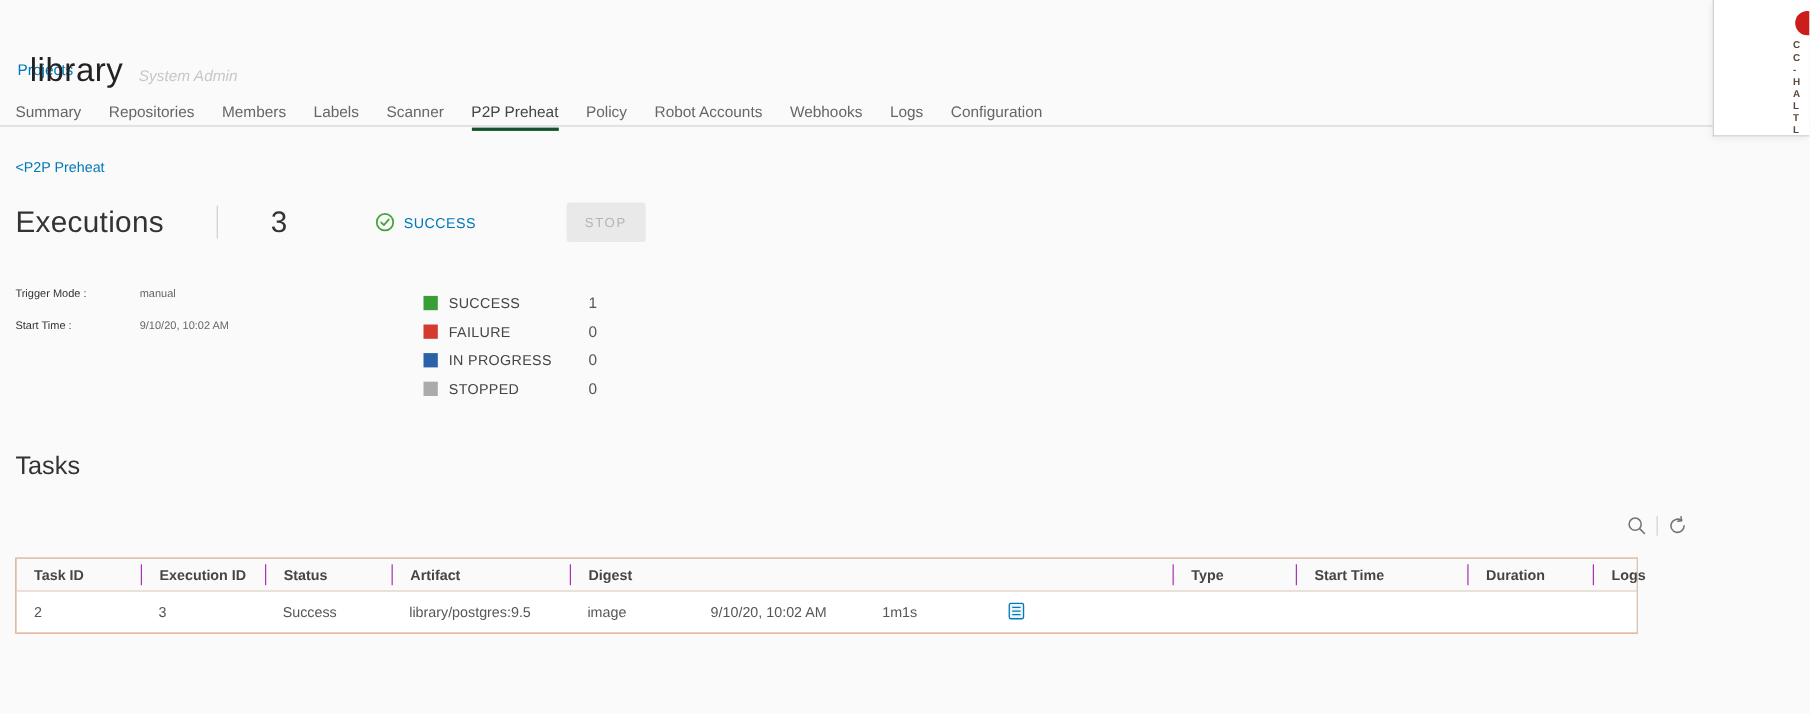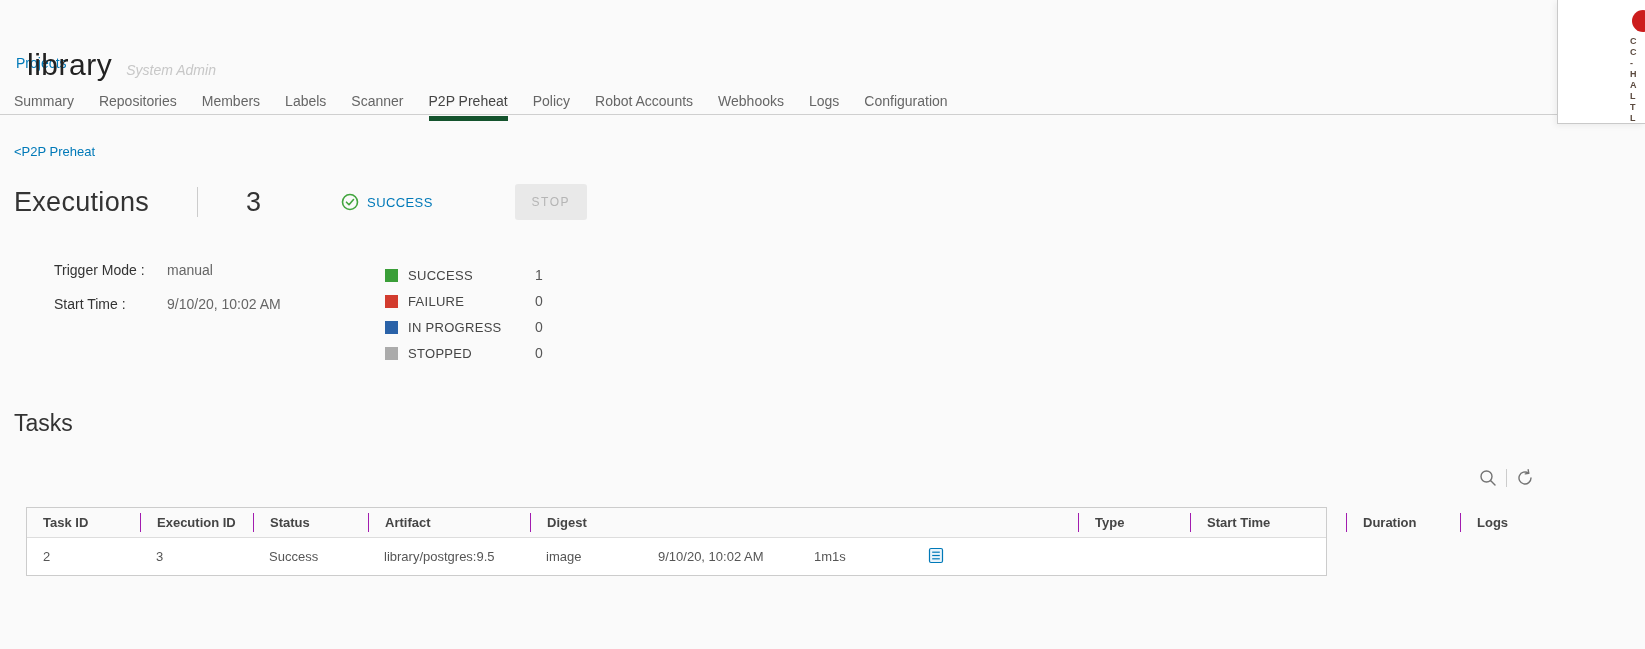--- a/index.html
+++ b/index.html
@@ -17,61 +17,61 @@
   .breadcrumb { left:16px; top:11px; font-size:14px; color:#0079b8; text-decoration:none; cursor:pointer;margin-top:44px; }
 
   
   .project-header { left:27px; top:48px; display:flex; align-items:baseline; }
   .project-title { font-size:30px; font-weight:400; color:#222; letter-spacing:0.5px; }
   .project-subtitle { font-size:14px; font-style:italic; color:#c7c7c7; margin-left:14px; }
 
   
   .tabs { left:14px; top:93px; display:flex; gap:25px; font-size:14px; color:#666;justify-content:space-between; }
   .tab { padding-bottom:7px; cursor:pointer; white-space:nowrap; }
-  .tab.active { border-bottom:5px solid #14532d; color:#454545; }
+  .tab.active { border-bottom:3px solid #14532d; color:#454545; }
   .tabs-hairline { left:0; top:114px; width:1645px; height:1px; background:#cfcfcf; }
 
   
   .back-link { left:14px; top:144px; font-size:13px; color:#0079b8; text-decoration:none; cursor:pointer; }
 
   
   .exec-header { left:14px; top:184px; display:flex; align-items:center;gap:32px; }
   .exec-title { font-size:27px; font-weight:400; color:#333; letter-spacing:0.3px; }
   .vdiv { width:1px; height:30px; background:#ccc; margin:0 16px; }
   .exec-count { font-size:27px; color:#333; }
   .exec-status { display:flex; align-items:center; margin-left:48px; gap:8px; }
   .exec-status-label { font-size:13px; color:#0079b8; letter-spacing:0.4px; }
   .stop-btn {
     margin-left:50px; width:72px; height:36px; border:none; border-radius:3px;
     background:#e9e9e9; color:#b5b5b5; font-size:12px; letter-spacing:1.5px;
     font-family:"Liberation Sans", sans-serif; cursor:default;
   }
 
   
-  .details { left:14px; top:262px; font-size:14px;margin-left:40px; }
+  .details { left:14px; top:262px; font-size:10px; }
   .detail-row { margin-bottom:18px; display:flex; }
   .detail-label { color:#333; width:113px; }
   .detail-value { color:#666; }
 
   
   .legend { left:385px; top:262px; font-size:13px; }
   .legend-row { position:relative; height:26px; display:flex; align-items:center; }
   .legend-swatch { width:13px; height:13px; margin-right:10px; }
   .legend-label { color:#454545; letter-spacing:0.3px; }
   .legend-count { position:absolute; left:150px; font-size:14px; color:#565656; }
 
   
   .tasks-title { left:14px; top:410px; font-size:23px; font-weight:400; color:#333; }
 
   .grid-toolbar { left:1478px; top:468px; display:flex; align-items:center; gap:8px; }
   .toolbar-divider { width:1px; height:18px; background:#ccc; }
   .icon-btn { cursor:pointer; display:flex; align-items:center; }
 
   
-  .table { left:26px; top:507px; width:1301px; border:1px solid #ccc; background:#f97316; font-size:13px; }
+  .table { left:14px; top:507px; width:1475px; border:1px solid #ccc; background:#f97316; font-size:13px; }
   .thead { display:flex; background:#fafafa; height:29px; align-items:center; }
   .th { color:#454545; font-weight:bold; padding-left:16px; border-left:1px solid #a21caf; height:19px; line-height:19px; white-space:nowrap; overflow:hidden; }
   .th:first-child { border-left:none; }
   .tbody-row { display:flex; height:38px; align-items:center; border-top:1px solid #ddd; background:#fff; }
   .td { padding-left:16px; color:#565656; white-space:nowrap; overflow:hidden; }
   .tfoot { height:32px; background:#fafafa; border-top:1px solid #ddd; display:flex; align-items:center; justify-content:flex-end; padding-right:14px; font-size:12px; color:#565656; }
   .c0{width:113px;flex:none;} .c1{width:113px;flex:none;} .c2{width:115px;flex:none;}
   .c3{width:162px;flex:none;} .c4{width:548px;flex:none;} .c5{width:112px;flex:none;}
   .c6{width:156px;flex:none;} .c7{width:114px;flex:none;} .c8{width:110px;flex:none;}
 

